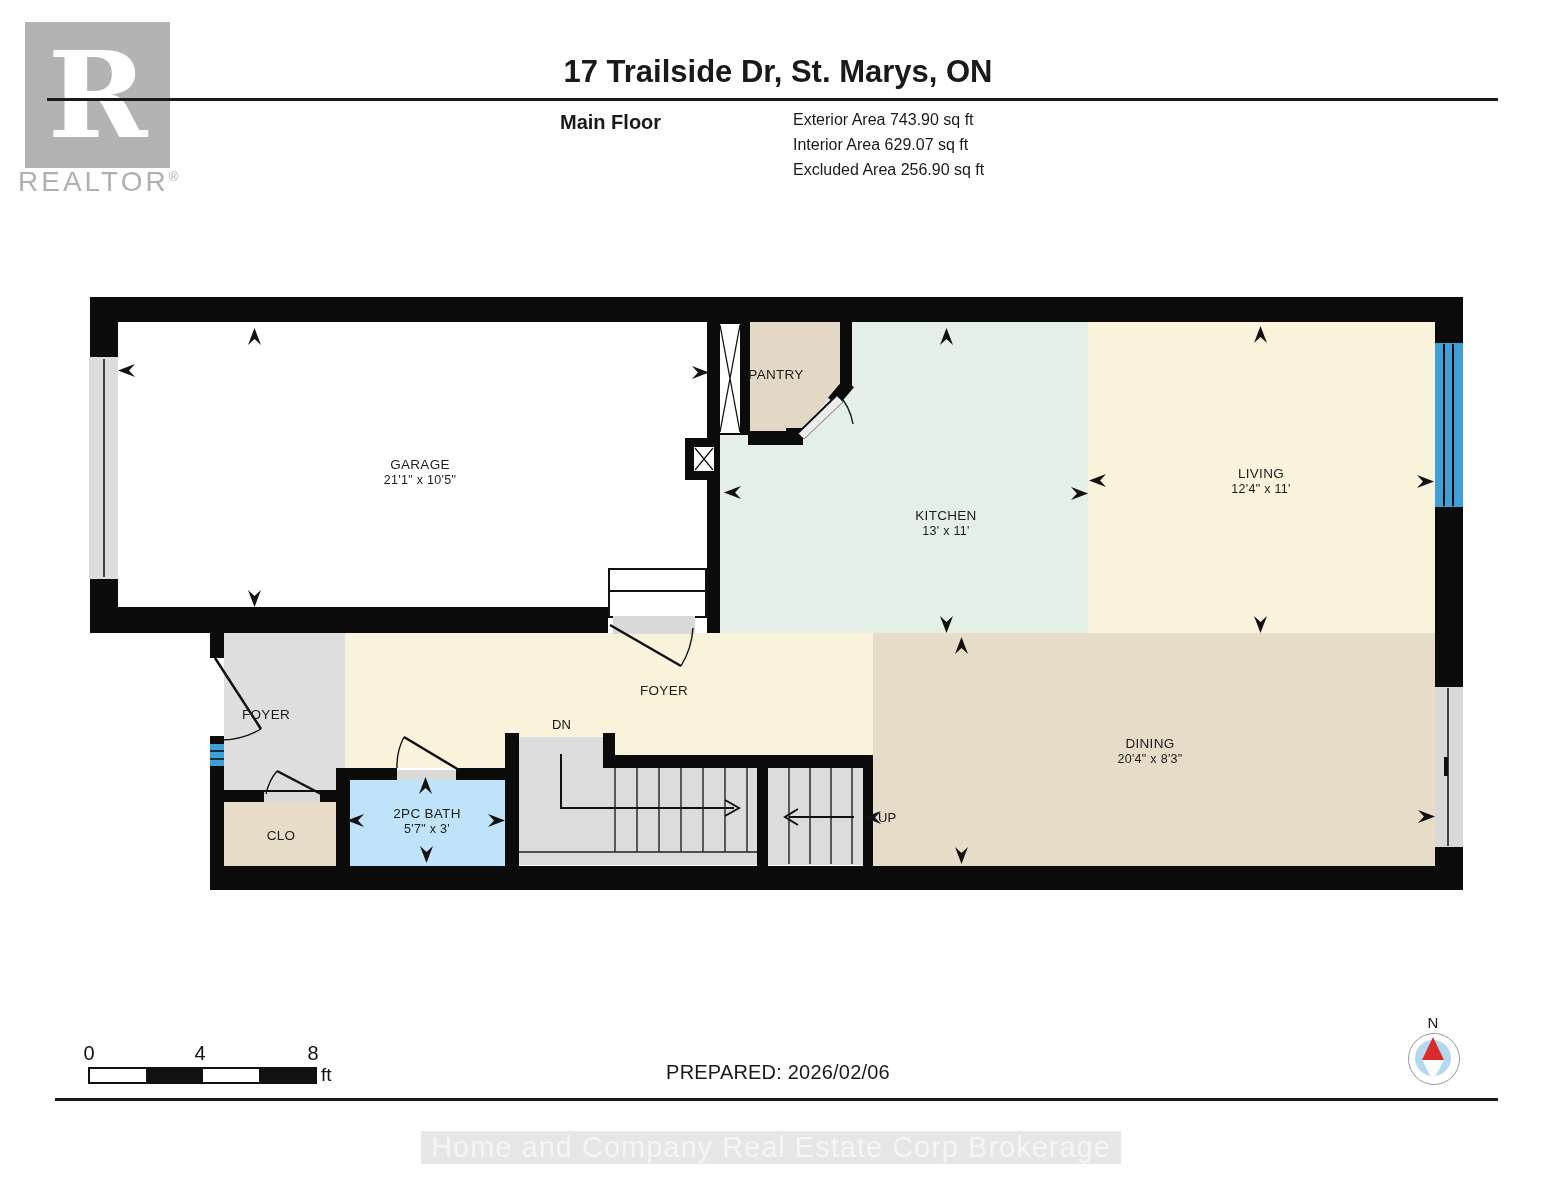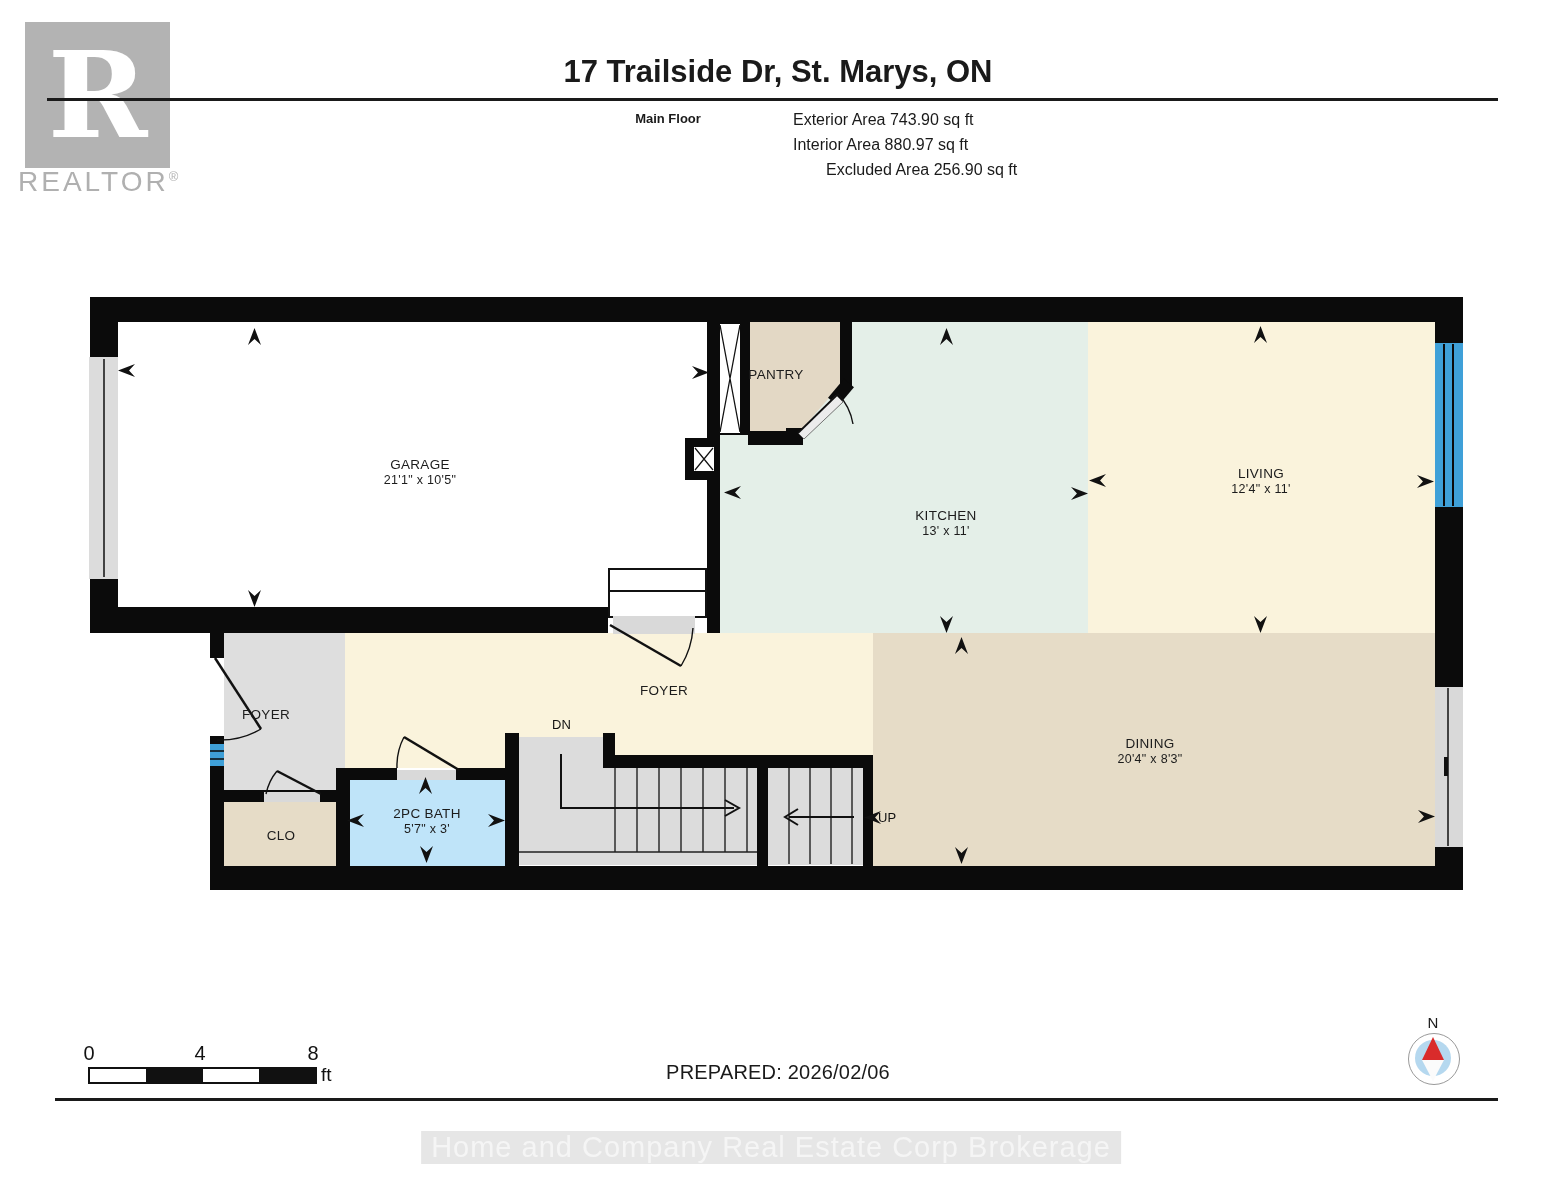--- a/index.html
+++ b/index.html
@@ -12,22 +12,22 @@
        color:#1c1c1c;line-height:1.15;white-space:nowrap;letter-spacing:.3px;}
   .lbl .nm{font-size:13.5px;}
   .lbl .dm{font-size:12.5px;}
   .dart{position:absolute;background:#111;}
   .d-up{width:13px;height:17px;clip-path:polygon(50% 0%,100% 100%,50% 65%,0% 100%);}
   .d-down{width:13px;height:17px;clip-path:polygon(50% 100%,100% 0%,50% 35%,0% 0%);}
   .d-left{width:17px;height:13px;clip-path:polygon(0% 50%,100% 0%,65% 50%,100% 100%);}
   .d-right{width:17px;height:13px;clip-path:polygon(100% 50%,0% 0%,35% 50%,0% 100%);}
   .hdr-title{position:absolute;left:778px;top:54px;transform:translateX(-50%);
              font-size:31px;font-weight:bold;white-space:nowrap;}
-  .hdr-floor{position:absolute;left:560px;top:111px;width:216px;text-align:center;
-             font-size:13px;font-weight:bold;}
+  .hdr-floor{position:absolute;left:560px;top:111px;width:216px;text-align:left;
+             font-size:20px;font-weight:bold;}
   .hdr-area{position:absolute;left:793px;font-size:16px;white-space:nowrap;}
   .rule{position:absolute;background:#1a1a1a;}
   .logo-box{position:absolute;left:25px;top:22px;width:145px;height:146px;background:#b3b3b3;
             display:flex;align-items:center;justify-content:center;}
   .logo-r{font-family:"DejaVu Serif", serif;font-weight:bold;font-size:120px;color:#fff;line-height:1;}
   .logo-word{position:absolute;left:18px;top:166px;font-size:28px;color:#b0b0b0;letter-spacing:3px;}
   .logo-word sup{font-size:13px;}
   .scale-labels{position:absolute;font-size:20px;color:#111;}
   .scalebar{position:absolute;left:88px;top:1067px;width:225px;height:13px;border:2px solid #111;
             display:flex;}
@@ -58,22 +58,22 @@
 
   <div class="logo-box">
     <span class="logo-r">R</span>
   </div>
   <div class="logo-word"><span>REALTOR</span><sup>®</sup></div>
 
   <div class="hdr-title">17 Trailside Dr, St. Marys, ON</div>
   <div class="rule z7" style="left:47px;top:98px;width:1451px;height:3px;"></div>
   <div class="hdr-floor">Main Floor</div>
   <div class="hdr-area" style="top:111px;">Exterior Area 743.90 sq ft</div>
-  <div class="hdr-area" style="top:136px;">Interior Area 880.97 sq ft</div>
-  <div class="hdr-area" style="top:161px;margin-left:33px;">Excluded Area 256.90 sq ft</div>
+  <div class="hdr-area" style="top:136px;">Interior Area 629.07 sq ft</div>
+  <div class="hdr-area" style="top:161px;">Excluded Area 256.90 sq ft</div>
 
   <div class="f" style="left:118px;top:322px;width:589px;height:285px;background:#fff;"></div>
   <div class="f" style="left:718px;top:322px;width:370px;height:311px;background:#e4efe8;"></div>
   <div class="f" style="left:1088px;top:322px;width:347px;height:311px;background:#faf3dc;"></div>
   <div class="f" style="left:750px;top:322px;width:90px;height:113px;background:#e3d8c5;clip-path:polygon(0 0,100% 0,100% 56%,52% 100%,0 100%);"></div>
   <div class="f" style="left:345px;top:633px;width:528px;height:135px;background:#faf3dc;"></div>
   <div class="f" style="left:224px;top:633px;width:121px;height:157px;background:#dedede;"></div>
   <div class="f" style="left:224px;top:802px;width:112px;height:64px;background:#e6dcc7;"></div>
   <div class="f" style="left:350px;top:780px;width:155px;height:86px;background:#bfe4f9;"></div>
   <div class="f" style="left:873px;top:633px;width:562px;height:233px;background:#e6dcc7;"></div>

